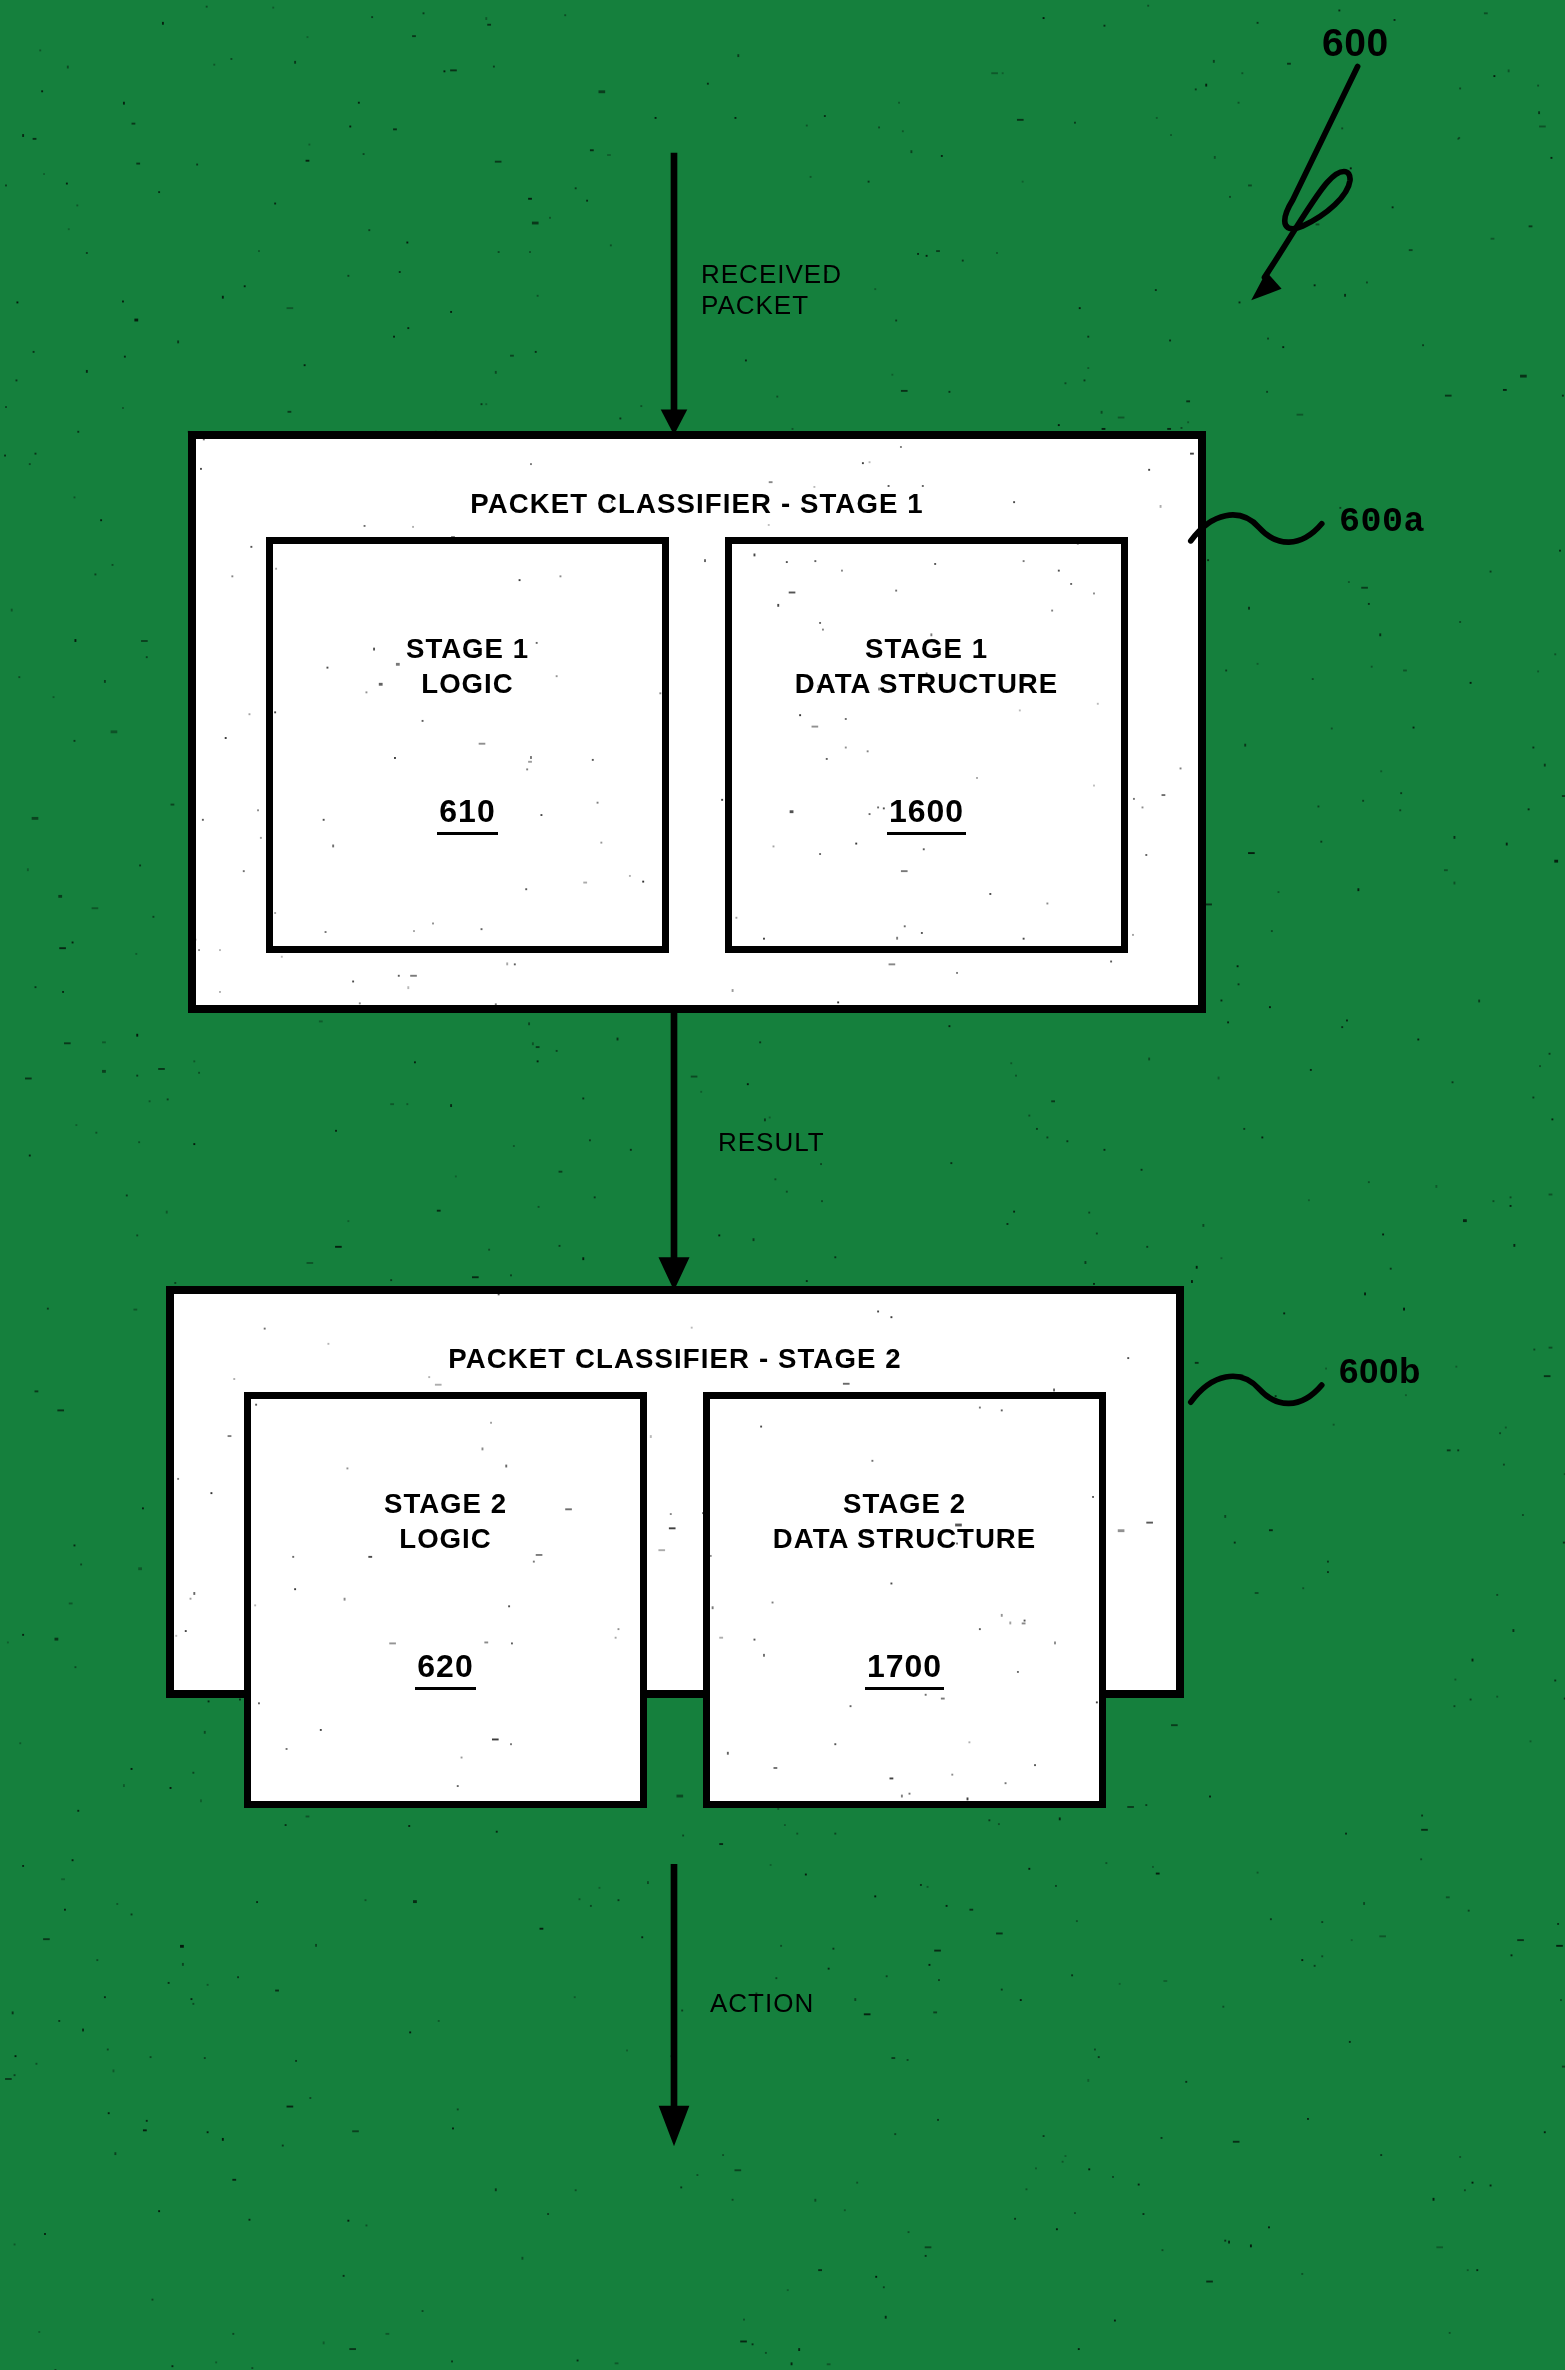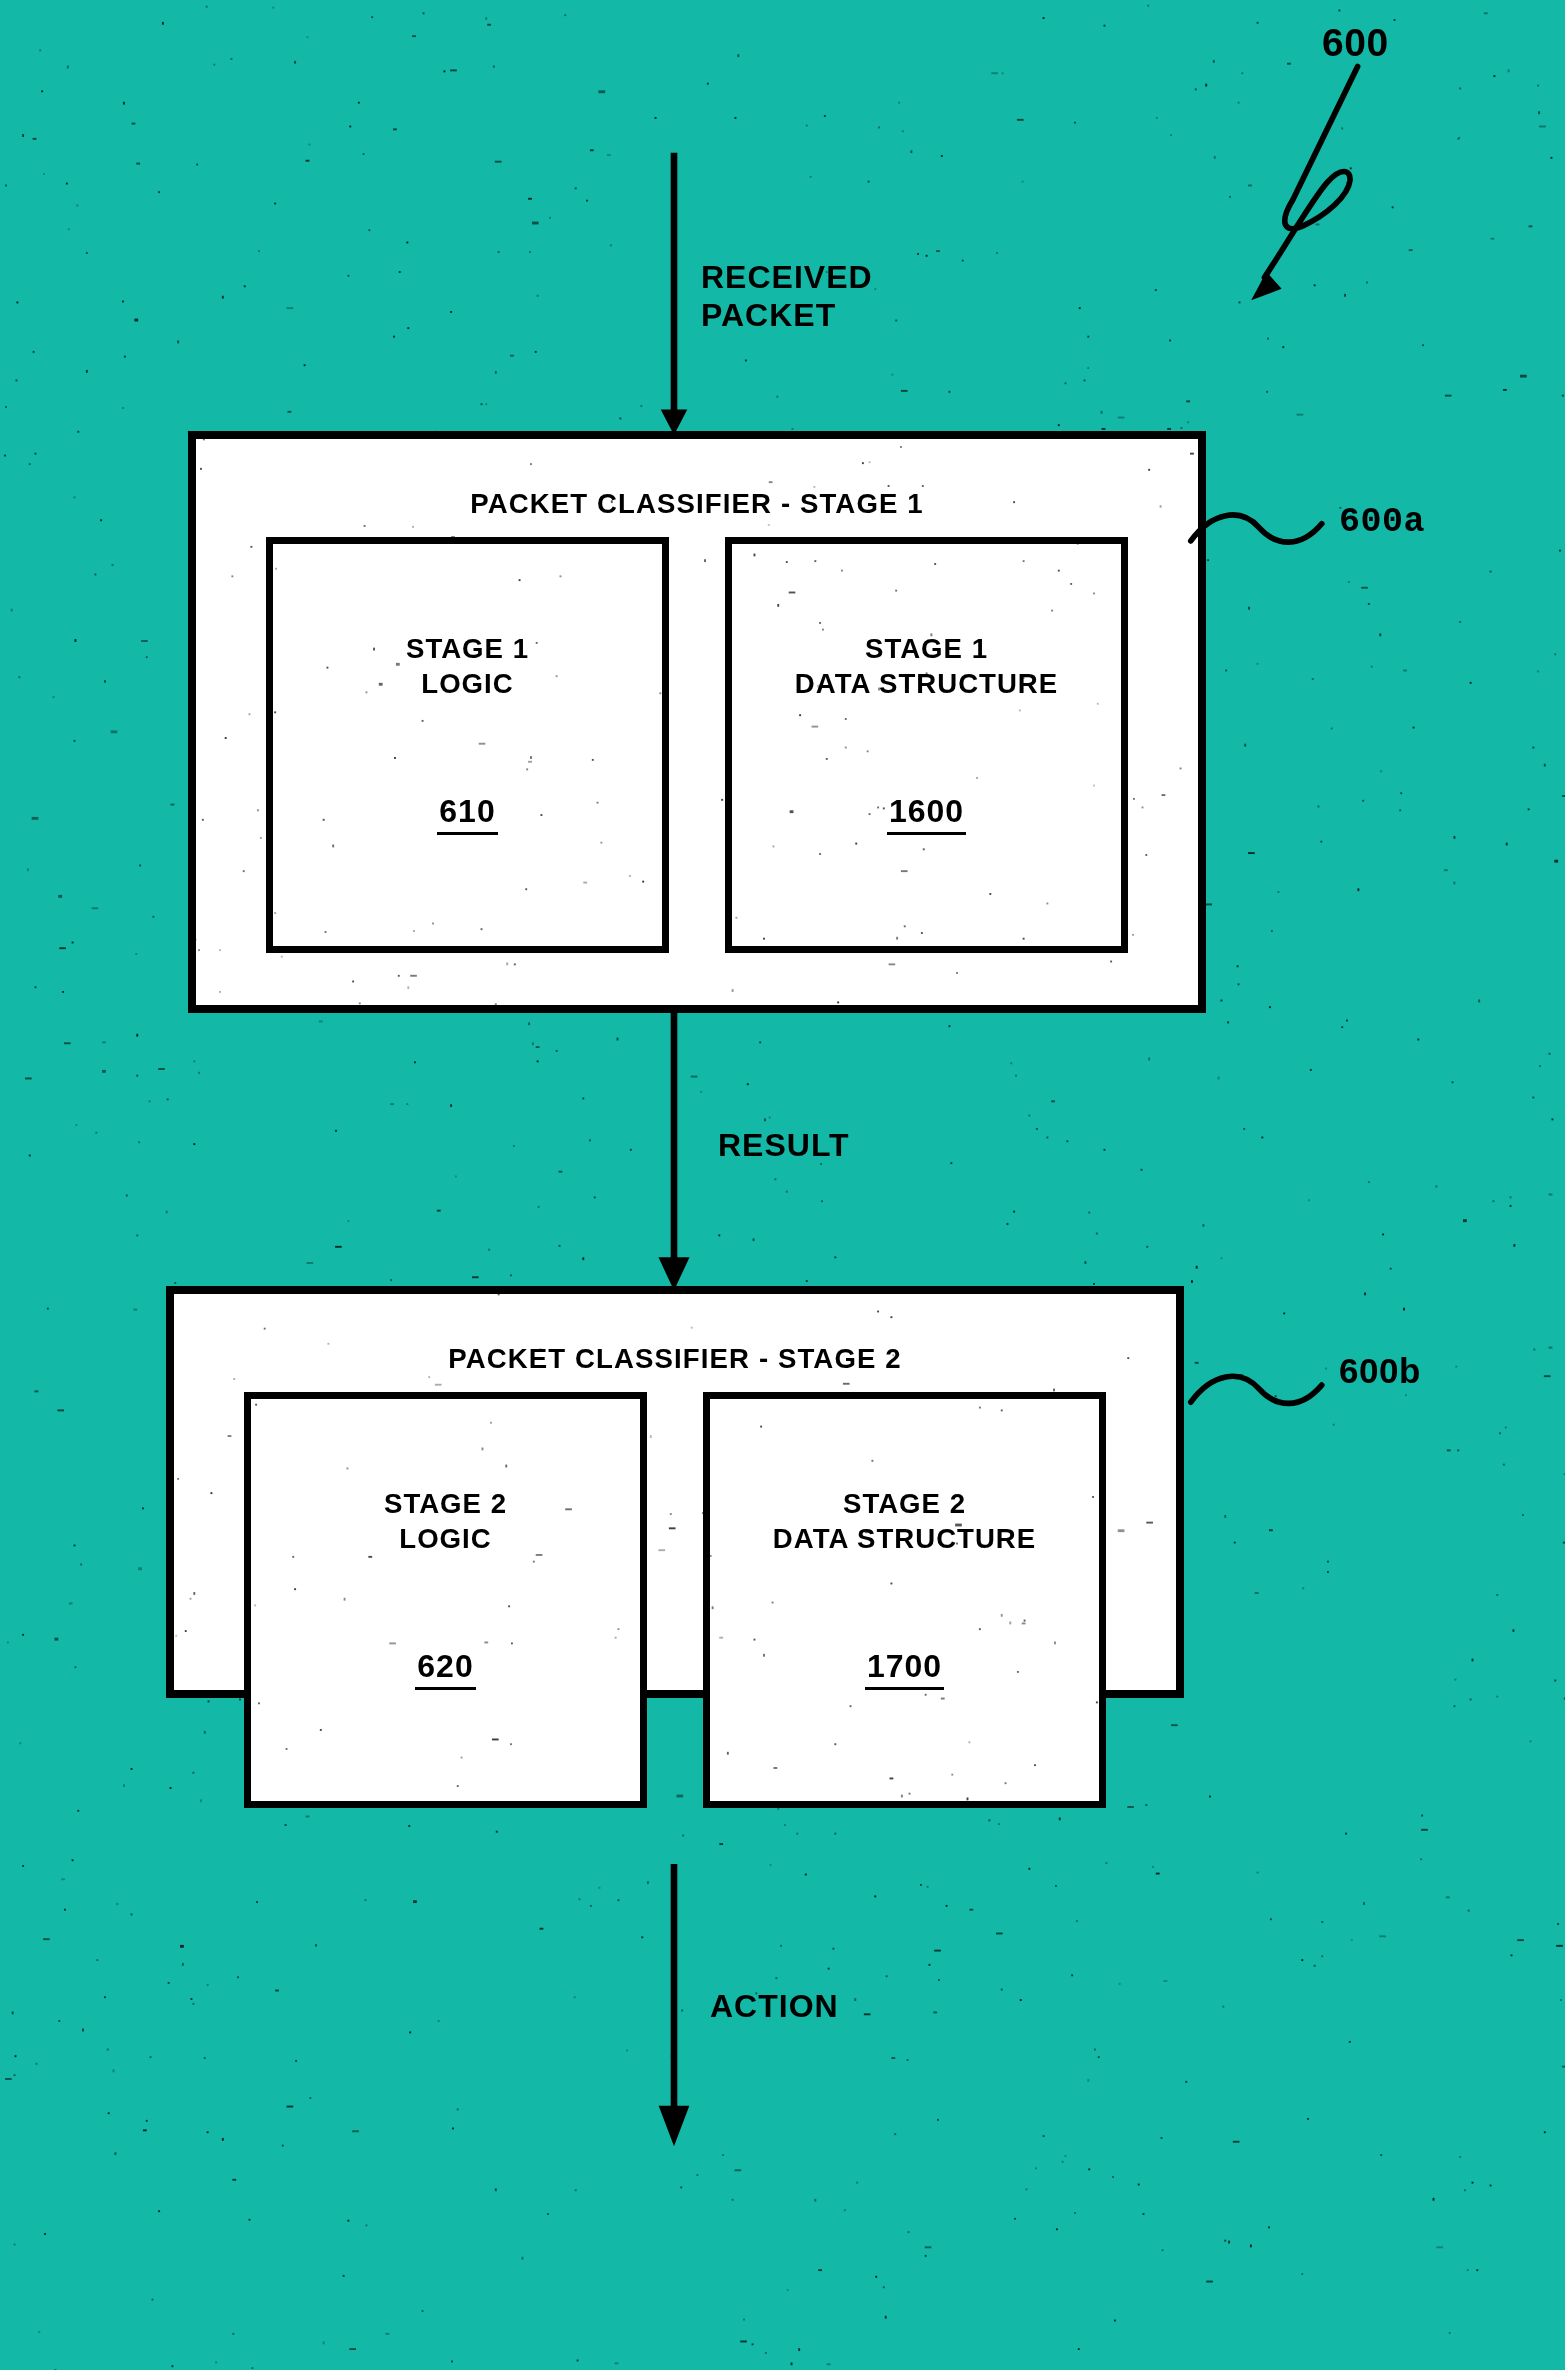--- a/index.html
+++ b/index.html
@@ -4,21 +4,21 @@
 <style>
   html, body {
     margin: 0;
     padding: 0;
     background: #ffffff;
   }
   #page {
     position: relative;
     width: 1566px;
     height: 2370px;
-    background: #14b8a6;
+    background: #15803d;
     overflow: hidden;
     font-family: "Liberation Sans", sans-serif;
     color: #000000;
   }
 
   
   #speckle {
     position: absolute;
     left: 0; top: 0;
     width: 1566px; height: 2370px;
@@ -40,22 +40,22 @@
     left: 1236px;
     top: 57px;
   }
 
   
   .flow-arrow {
     position: absolute;
   }
   .flow-label {
     position: absolute;
-    font-size: 32px;
-    font-weight: bold;
+    font-size: 26px;
+    font-weight: normal;
     letter-spacing: 1px;
     line-height: 1.18;
     white-space: pre-line;
   }
 
   
   .classifier {
     position: absolute;
     left: 166px;
     width: 1018px;

